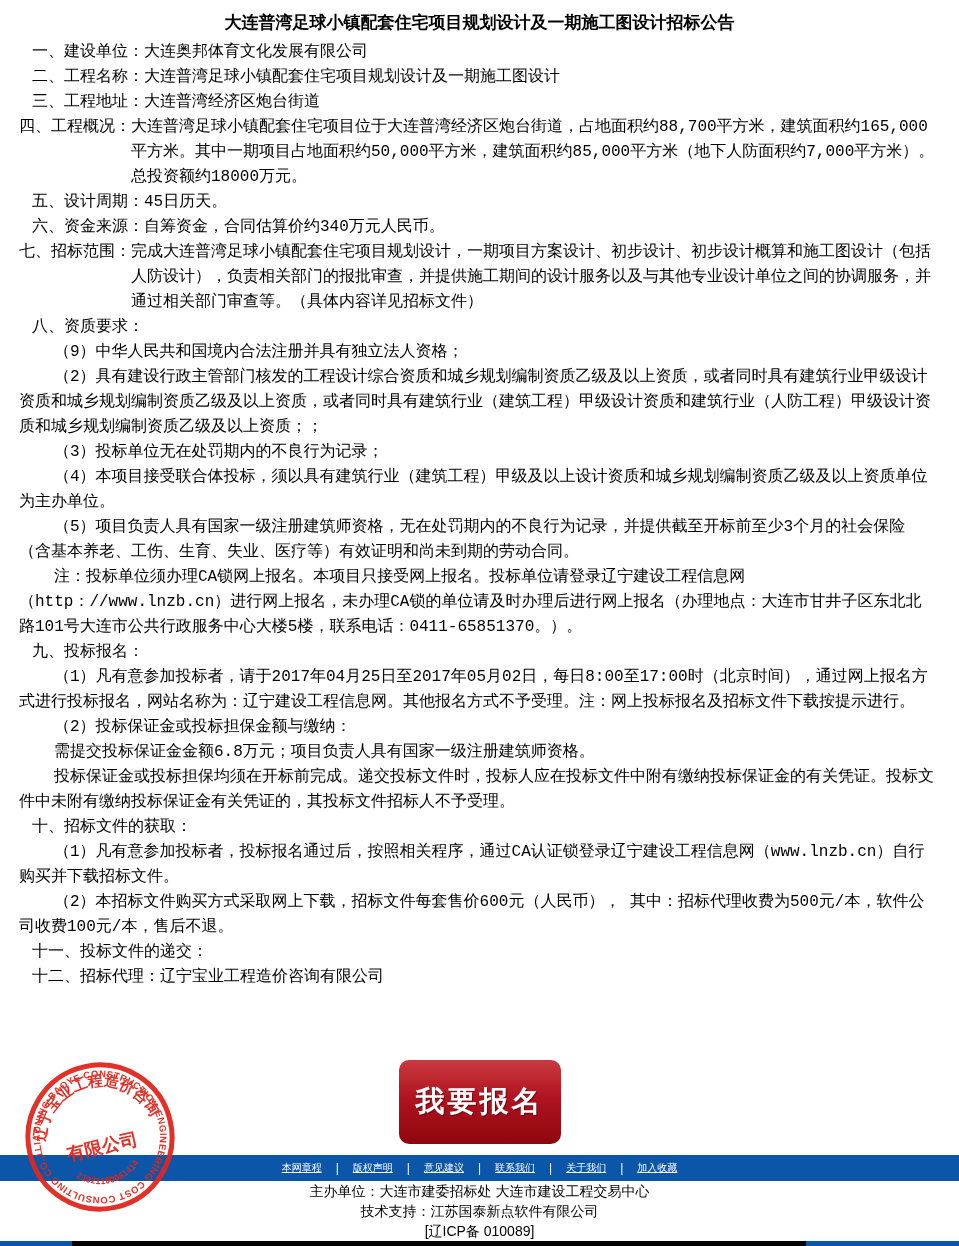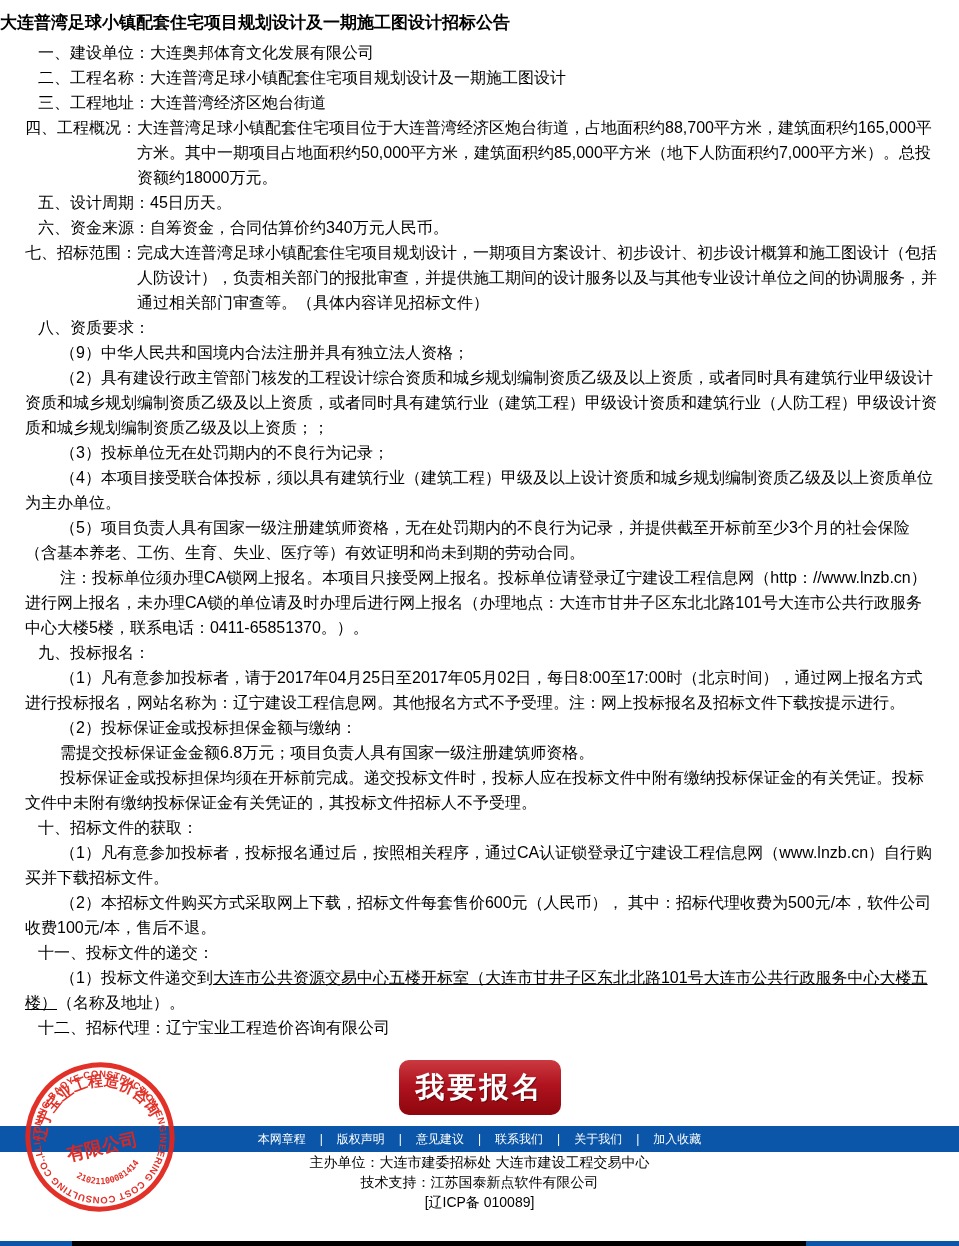--- a/index.html
+++ b/index.html
@@ -1,36 +1,36 @@
 <!DOCTYPE html>
 <html><head>
 <meta charset="utf-8">
 <style>
   html,body{margin:0;padding:0;background:#ffffff;}
   .page{position:relative;width:959px;height:1246px;background:#ffffff;overflow:hidden;
         font-family:"Liberation Sans","DejaVu Sans",sans-serif;color:#000;}
-  .page-title{font-size:17px;font-weight:bold;margin:12px 0 6px 0;line-height:22px;}
-  .doc{padding:0 22px 0 25px;font-size:16px;line-height:25px;max-height:1012px;overflow:hidden;}
+  .page-title{font-size:17px;font-weight:bold;text-align:center;margin:12px 0 6px 0;line-height:22px;}
+  .doc{padding:0 22px 0 19px;font-size:16px;line-height:25px;max-height:1012px;overflow:hidden;font-family:Liberation Mono, monospace;}
   .doc p{margin:0;}
   .doc p.item{text-indent:13px;}
   .doc p.sub{text-indent:35px;}
   .hang{display:flex;margin-left:13px;justify-content:center;}
   .hang-label{flex:0 0 auto;white-space:nowrap;}
   .hang-body{flex:1 1 auto;}
   .uline{text-decoration:underline;}
 
   .bottom{position:absolute;left:0;top:1055px;width:959px;height:191px;}
   .signup-row{text-align:center;padding-top:5px;}
-  .signup-btn{display:inline-block;width:162px;height:55px;border:none;cursor:pointer;
+  .signup-btn{display:inline-block;width:162px;height:84px;border:none;cursor:pointer;
       border-radius:10px;color:#ffffff;font-weight:bold;font-size:29px;letter-spacing:3px;
       font-family:"Liberation Sans","DejaVu Sans",sans-serif;
       background:linear-gradient(180deg,#cb3a41 0%,#b0131f 45%,#8e060d 100%);
       text-shadow:1px 1px 1px rgba(0,0,0,0.4);}
   .nav-bar{margin-top:11px;height:26px;background:#0b56a8;display:flex;align-items:center;justify-content:center;}
-  .nav-link{color:#ffffff;font-size:12px;margin:0 8px;cursor:pointer;white-space:nowrap;}
+  .nav-link{color:#ffffff;font-size:10px;margin:0 8px;cursor:pointer;white-space:nowrap;text-decoration:underline;}
   .nav-sep{color:#ffffff;font-size:12px;margin:0 6px;}
   .site-footer{text-align:center;font-size:14px;line-height:20px;}
   .bottom-bar{position:absolute;left:0;bottom:0;width:959px;height:5px;display:flex;}
   .bb-blue-left{width:72px;background:#0b56a8;}
   .bb-black{width:734px;background:#000000;}
   .bb-blue-right{flex:1;background:#0b56a8;}
 
   .stamp{position:absolute;left:23px;top:5px;width:154px;height:154px;z-index:5;opacity:0.95;}
 </style>
 </head>
@@ -63,23 +63,20 @@
     <p class="sub">注：投标单位须办理CA锁网上报名。本项目只接受网上报名。投标单位请登录辽宁建设工程信息网（http：//www.lnzb.cn）进行网上报名，未办理CA锁的单位请及时办理后进行网上报名（办理地点：大连市甘井子区东北北路101号大连市公共行政服务中心大楼5楼，联系电话：0411-65851370。）。</p>
     <p class="item">九、投标报名：</p>
     <p class="sub">（1）凡有意参加投标者，请于2017年04月25日至2017年05月02日，每日8:00至17:00时（北京时间），通过网上报名方式进行投标报名，网站名称为：辽宁建设工程信息网。其他报名方式不予受理。注：网上投标报名及招标文件下载按提示进行。</p>
     <p class="sub">（2）投标保证金或投标担保金额与缴纳：</p>
     <p class="sub">需提交投标保证金金额6.8万元；项目负责人具有国家一级注册建筑师资格。</p>
     <p class="sub">投标保证金或投标担保均须在开标前完成。递交投标文件时，投标人应在投标文件中附有缴纳投标保证金的有关凭证。投标文件中未附有缴纳投标保证金有关凭证的，其投标文件招标人不予受理。</p>
     <p class="item">十、招标文件的获取：</p>
     <p class="sub">（1）凡有意参加投标者，投标报名通过后，按照相关程序，通过CA认证锁登录辽宁建设工程信息网（www.lnzb.cn）自行购买并下载招标文件。</p>
     <p class="sub">（2）本招标文件购买方式采取网上下载，招标文件每套售价600元（人民币）， 其中：招标代理收费为500元/本，软件公司收费100元/本，售后不退。</p>
     <p class="item">十一、投标文件的递交：</p>
-    <p class="sub">
-      <span>（1）投标文件递交到</span><span class="uline">大连市公共资源交易中心五楼开标室（大连市甘井子区东北北路101号大连市公共行政服务中心大楼五楼）</span><span>（名称及地址）。</span>
-    </p>
     <p class="item">十二、招标代理：辽宁宝业工程造价咨询有限公司</p>
 
   </div>
 
   <div class="bottom">
 
     <svg class="stamp" viewBox="0 0 154 154" xmlns="http://www.w3.org/2000/svg">
       <g transform="rotate(-13 77 77)" fill="#e1261d">
         <circle cx="77" cy="77" r="72" fill="none" stroke="#e1261d" stroke-width="5"></circle>
         <defs>

